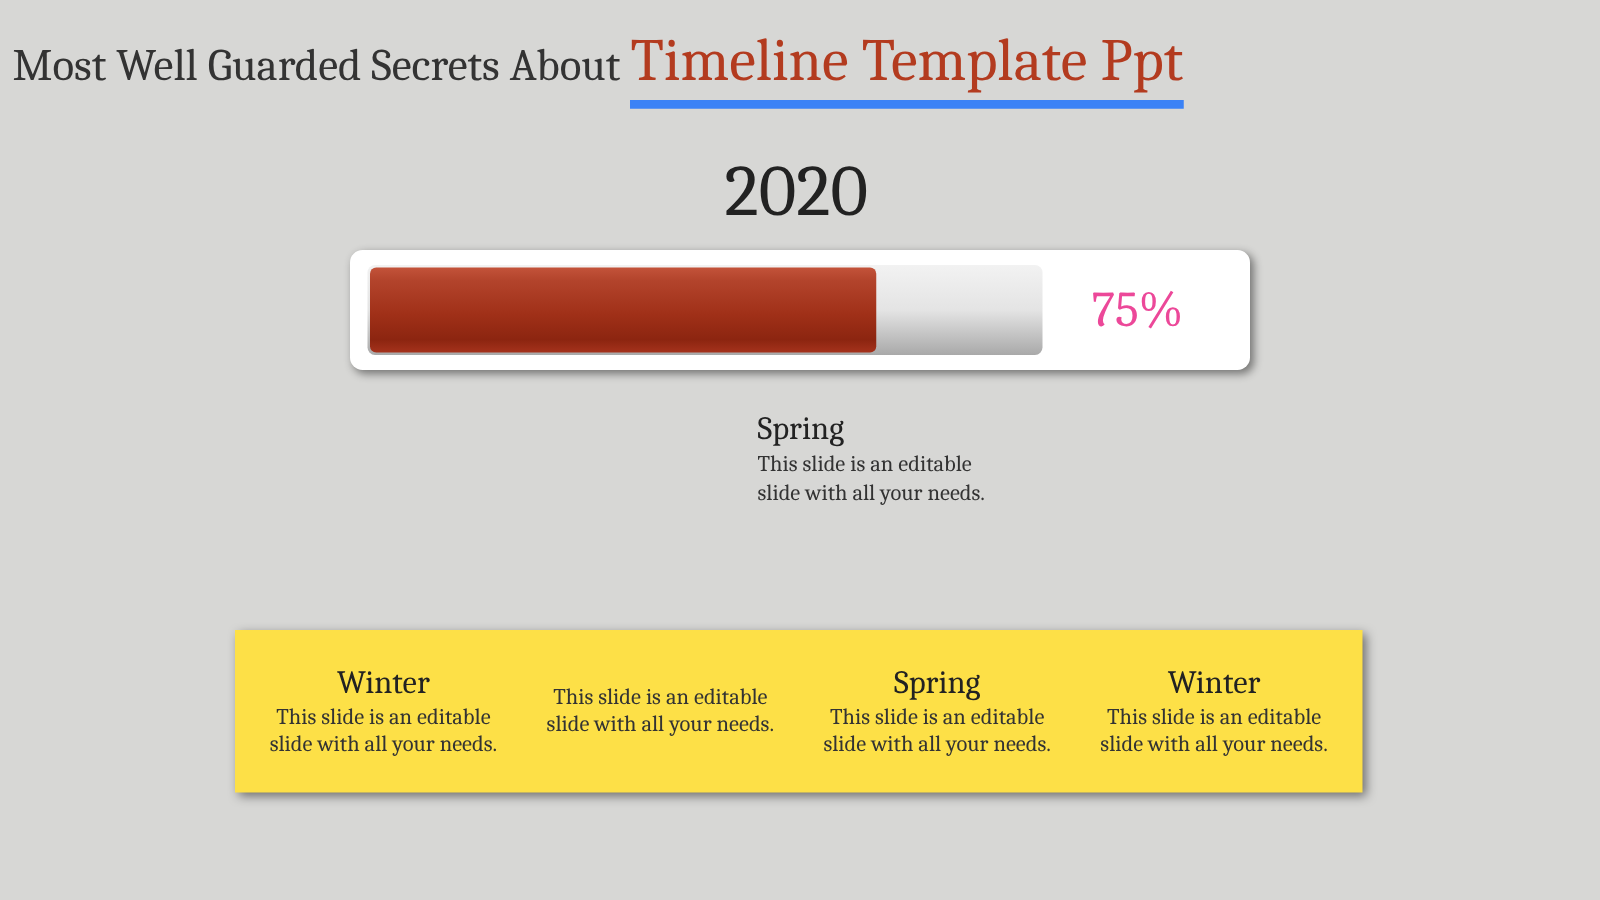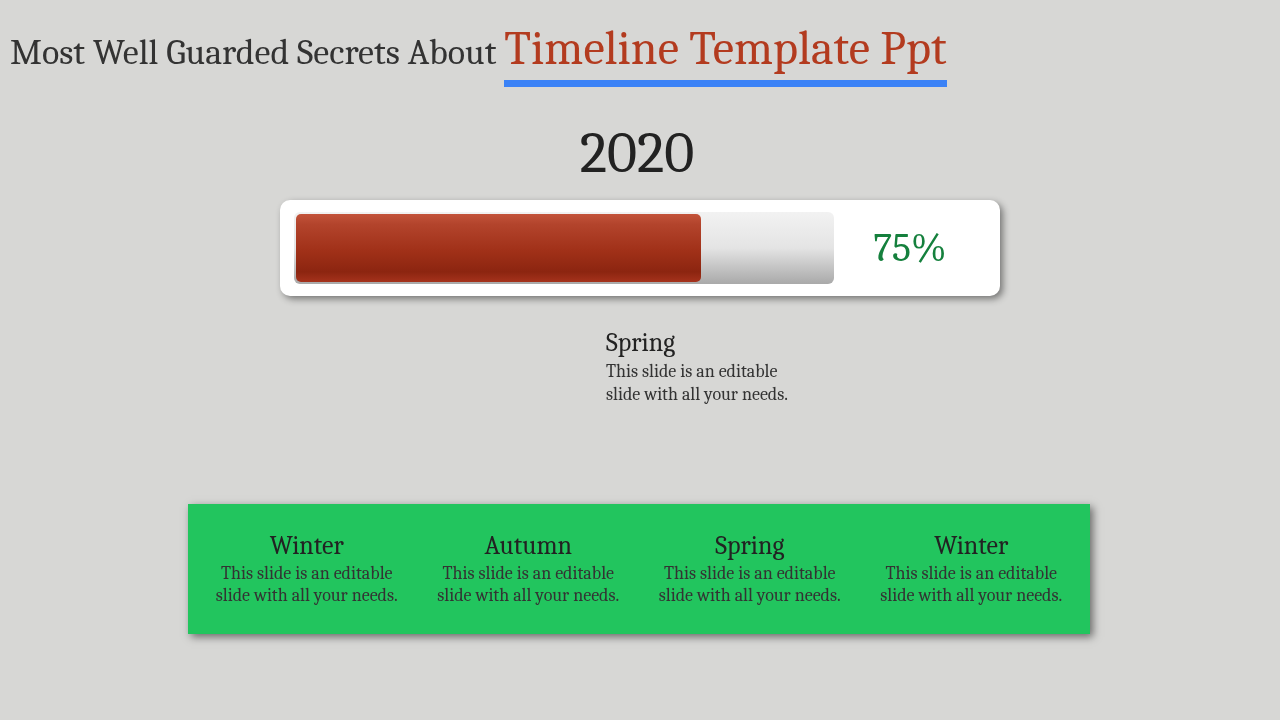--- a/index.html
+++ b/index.html
@@ -76,21 +76,21 @@
         #c3533a 0%,
         #b3442c 15%,
         #a03018 55%,
         #8c2510 85%,
         #a5321c 100%);
     }
     .progress-label {
       flex: 1;
       text-align: center;
       font-size: 40px;
-      color: #15803d;
+      color: #ec4899;
     }
     .spring-block {
       position: absolute;
       top: 328px;
       left: 606px;
       width: 200px;
     }
     .spring-title {
       font-size: 26px;
       color: #222;
@@ -100,21 +100,21 @@
       font-size: 18px;
       color: #333;
       line-height: 1.3;
     }
     .bottom-bar {
       position: absolute;
       top: 504px;
       left: 188px;
       width: 902px;
       height: 130px;
-      background: #22c55e;
+      background: #fde047;
       box-shadow: 3px 3px 8px rgba(0,0,0,0.5);
       display: flex;
       align-items: center;
       justify-content: space-around;
       padding: 14px 8px;
     }
     .season {
       flex: 1;
       text-align: center;
       padding: 0 8px;
@@ -150,21 +150,20 @@
   <div class="spring-title">Spring</div>
   <div class="spring-desc">This slide is an editable slide with all your needs.</div>
 </div>
 
 <div class="bottom-bar">
   <div class="season">
     <div class="season-title">Winter</div>
     <div class="season-desc">This slide is an editable slide with all your needs.</div>
   </div>
   <div class="season">
-    <div class="season-title">Autumn</div>
     <div class="season-desc">This slide is an editable slide with all your needs.</div>
   </div>
   <div class="season">
     <div class="season-title">Spring</div>
     <div class="season-desc">This slide is an editable slide with all your needs.</div>
   </div>
   <div class="season">
     <div class="season-title">Winter</div>
     <div class="season-desc">This slide is an editable slide with all your needs.</div>
   </div>

